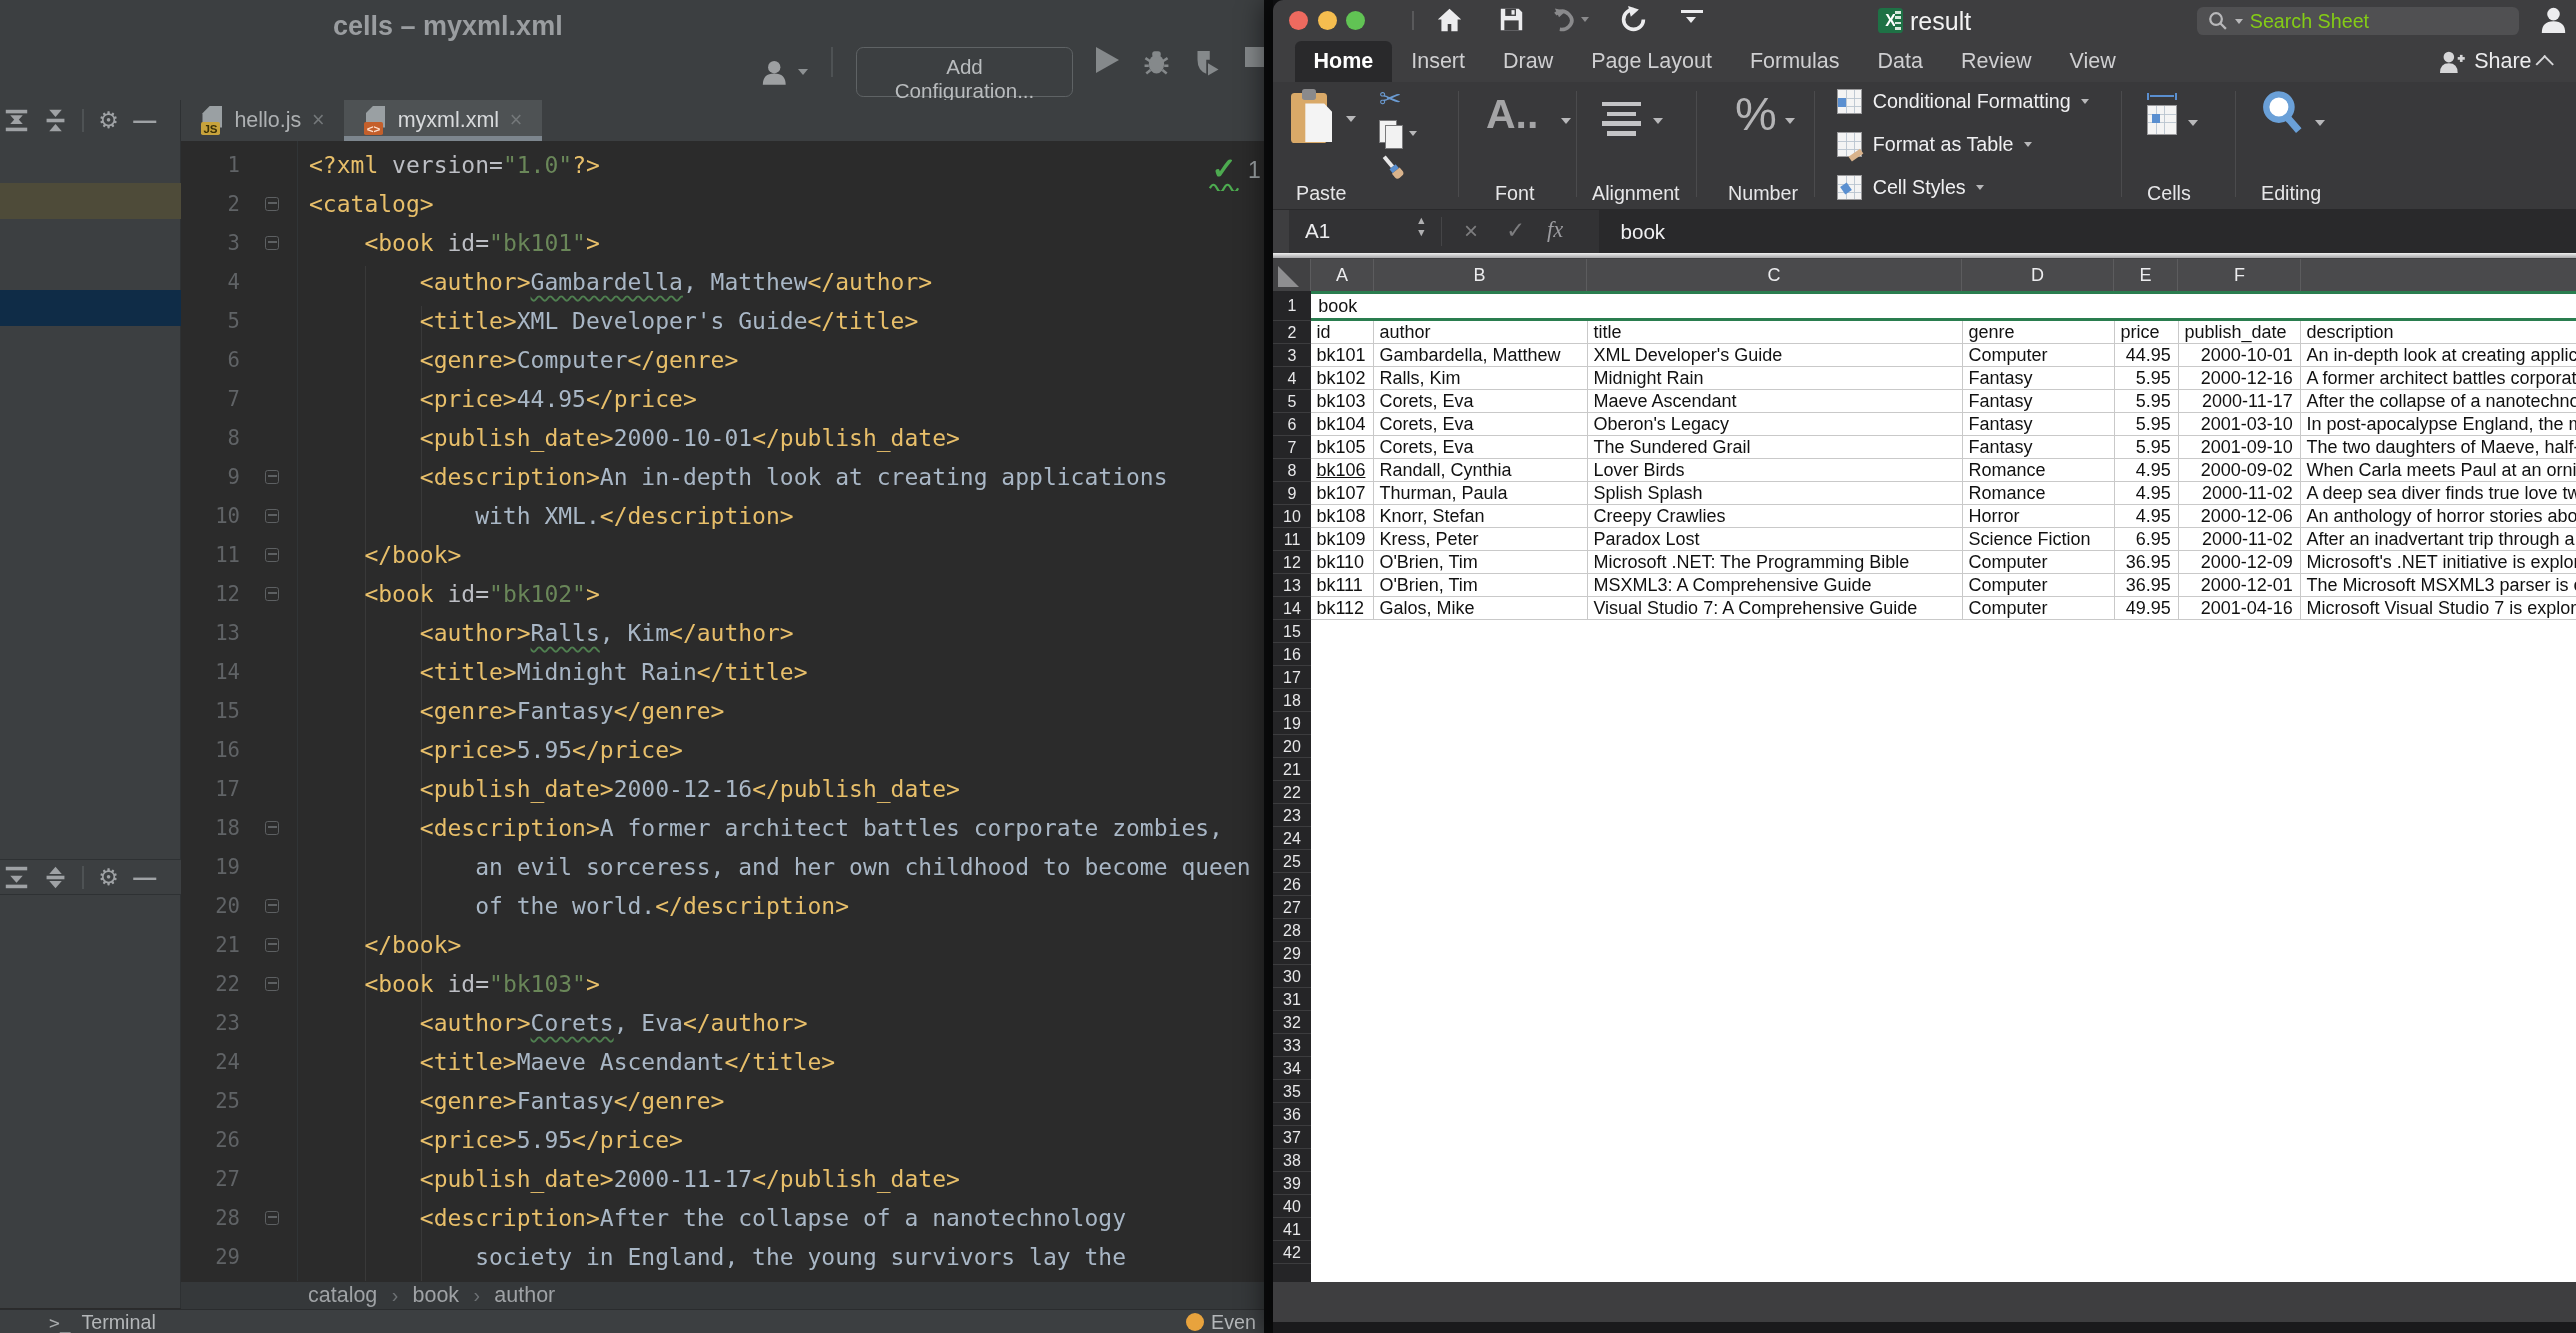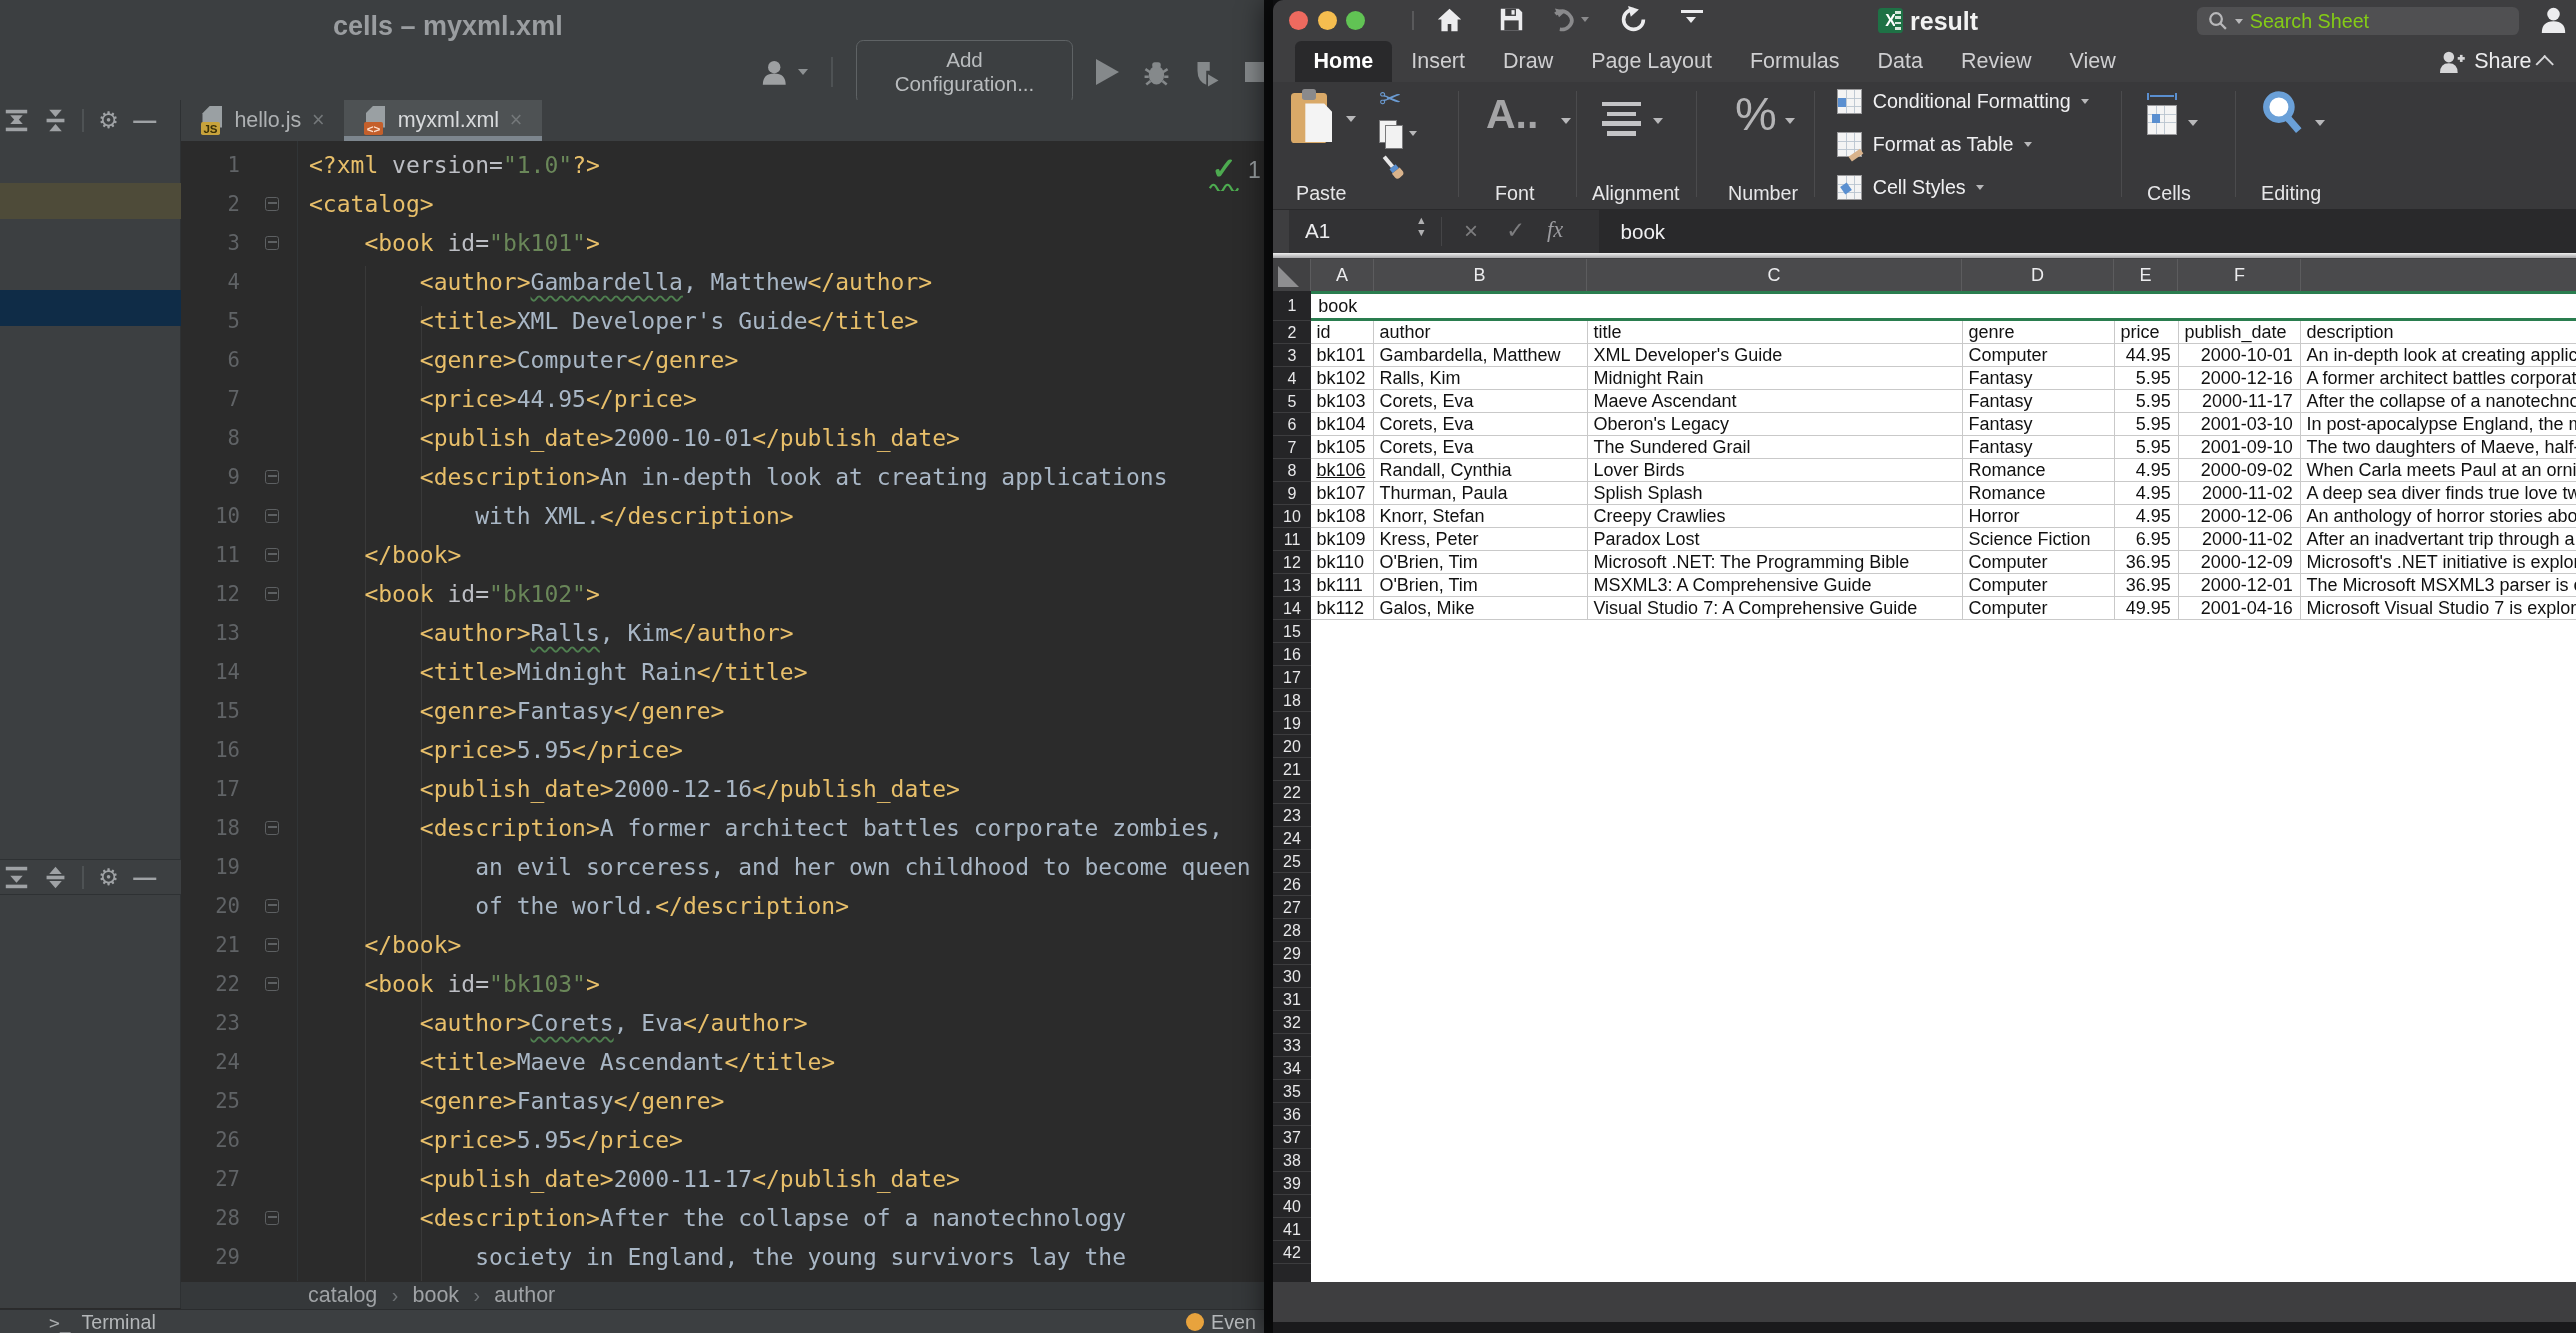--- a/index.html
+++ b/index.html
@@ -3,21 +3,21 @@
 <meta charset="utf-8">
 <style>
   * { margin:0; padding:0; box-sizing:border-box; }
   html,body { width:2576px; height:1334px; overflow:hidden; background:#131416;
               font-family:"Liberation Sans", sans-serif; }
 
   
   #ide { position:absolute; left:0; top:0; width:1264px; height:1334px; background:#2b2b2b; overflow:hidden; }
   .ide-header { position:absolute; left:0; top:0; width:1264px; height:100px; background:#3c3f41; }
   .ide-title { position:absolute; left:333px; top:10.7px; font-size:27px; font-weight:bold; color:#9a9da0; }
-  .ide-toolbar { position:absolute; left:761px; top:47px; height:50px; display:flex; align-items:center; gap:23px; color:#8d9193; }
+  .ide-toolbar { position:absolute; left:761px; top:47px; height:50px; display:flex; gap:23px; color:#8d9193; }
   .vdiv { width:1.8px; height:30px; background:#4e5254; }
   .addconf { border:1.8px solid #5f6365; border-radius:7.2px; color:#b9bcbe; font-size:20.6px; padding:7.2px 19.7px; background:transparent; }
   .play-tri { width:0; height:0; border-left:23px solid #85898b; border-top:13.4px solid transparent; border-bottom:13.4px solid transparent; }
   .stop-sq { width:19.7px; height:19.7px; background:#85898b; }
   .icon-svg { display:block; }
 
   
   .panel-toolbar { position:absolute; left:0; top:100px; width:181px; height:41px; background:#3c3f41;
                    border-right:0.9px solid #2e3133; display:flex; align-items:center; gap:14.3px; padding-left:3.6px; color:#9fa2a5; }
   .panel-toolbar2 { position:absolute; left:0; top:718px; width:181px; height:36px; background:#3c3f41;
@@ -74,21 +74,21 @@
   .ev-circ { width:18px; height:18px; border-radius:50%; background:#e8a33d; }
 
   #gap { position:absolute; left:1264px; top:0; width:9px; height:1334px; background:#0c0d0e; }
 
   
   #sheet { position:absolute; left:1273px; top:0; width:1303px; height:1334px; background:#3e3e40;
            border-top-left-radius:10.7px; overflow:hidden; box-shadow:-9px 0 27px rgba(0,0,0,0.55); }
   .s-titlebar { position:absolute; left:0; top:0; width:1303px; height:41px; }
   .traffic { position:absolute; top:10.7px; width:19px; height:19px; border-radius:50%; }
   .t-div { position:absolute; left:139px; top:10.7px; width:1.8px; height:19.7px; background:#59595b; }
-  .s-title { position:absolute; left:637px; top:7.2px; font-size:25px; font-weight:bold; color:#f2f2f2; }
+  .s-title { position:absolute; left:637px; top:7.2px; font-size:25px; font-weight:normal; color:#f2f2f2; }
   .xl-ic { position:absolute; left:605px; top:8px; width:25px; height:25px; background:#1e7145; border-radius:3.6px;
            color:#fff; font-size:16px; font-weight:bold; text-align:center; line-height:25px; }
   .xl-ic::after { content:""; position:absolute; right:1.8px; top:2.7px; bottom:2.7px; width:6.3px;
                   background:repeating-linear-gradient(#d8e9dd 0 2.7px, #1e7145 2.7px 5.4px); }
   .searchbox { position:absolute; left:924px; top:7.2px; width:322px; height:28px; background:#505052; border-radius:6.3px;
                display:flex; align-items:center; gap:7.2px; padding-left:10.7px; }
   .searchbox .ph { color:#84cc16; font-size:19.7px; }
   .tiny-dn { width:0; height:0; border-left:5.4px solid transparent; border-right:5.4px solid transparent; border-top:6.3px solid #b8b8ba; }
   .tiny-dn.sm { border-left-width:4.5px; border-right-width:4.5px; border-top-width:5.4px; }
 

